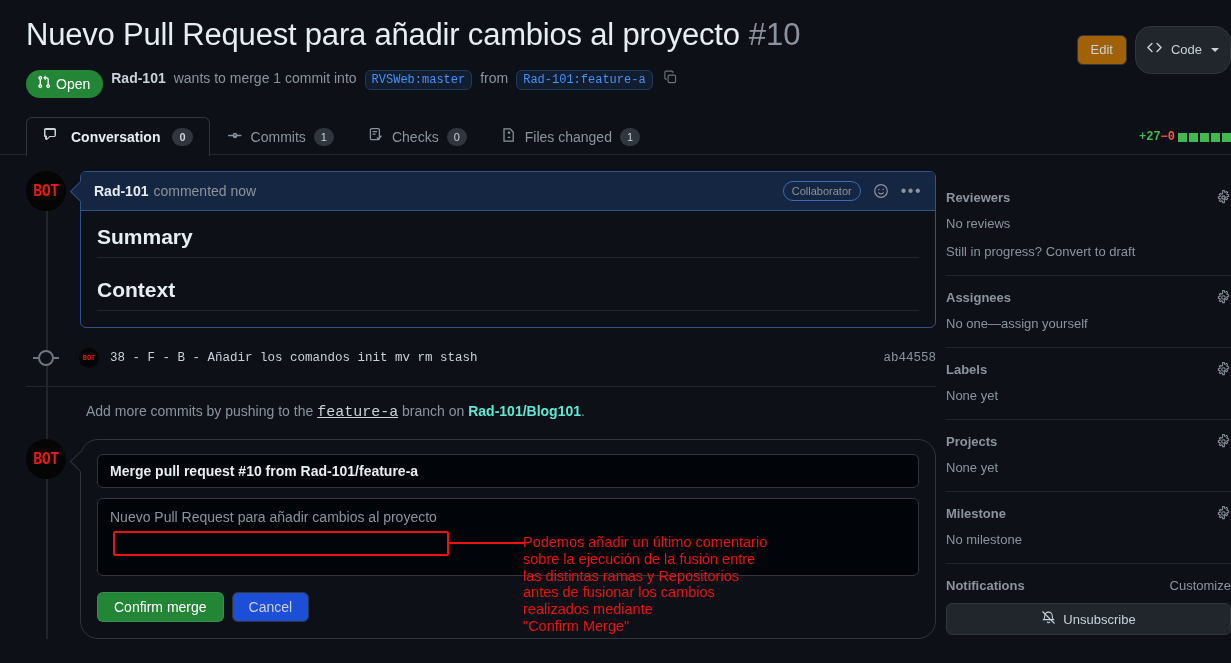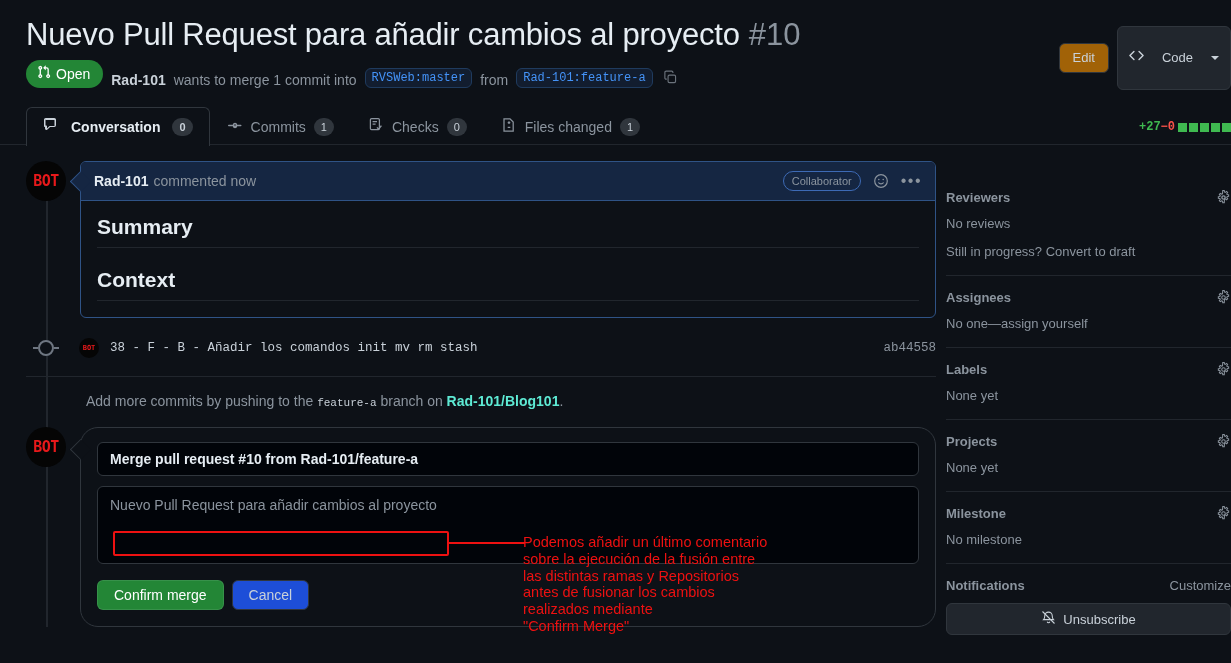--- a/index.html
+++ b/index.html
@@ -24,29 +24,29 @@
   .header-actions {
     position: absolute; top: 26px; right: 0px;
     display: flex; gap: 8px; align-items: center;
   }
   .btn-plain {
     background: #a16207; border: 1px solid #30363d; border-radius: 6px;
     color: #c9d1d9; font-size: 13px; padding: 5px 13px; line-height: 18px;
     font-family: "Liberation Sans", sans-serif; cursor: pointer;
   }
   .btn-code {
-    background: #21262d; border: 1px solid #30363d; border-radius: 6px;
-    color: #c9d1d9; font-size: 13px; padding: 21px 11px; line-height: 18px;
-    display: flex; align-items: center; gap: 18px; cursor: pointer;
+    background: #21262d; border: 1px solid #30363d; border-radius: 16px;
+    color: #c9d1d9; font-size: 13px; padding: 13px 11px; line-height: 18px;
+    display: flex; align-items: center; gap: 9px; cursor: pointer;
   }
   .caret { width: 0; height: 0; border-left: 4px solid transparent;
            border-right: 4px solid transparent; border-top: 4px solid #c9d1d9; }
 
   
-  .pr-meta { display: flex; align-items: flex-end; gap: 8px; margin-top: 4px; font-size: 14px; }
+  .pr-meta { display: flex; align-items: flex-start; gap: 8px; margin-top: 14px; font-size: 14px; }
   .state-badge {
     background: #238636; color: #fff; border-radius: 20px;
     padding: 5px 13px 5px 11px; font-size: 14px; font-weight: 500;
     display: inline-flex; align-items: center; gap: 5px; line-height: 18px;
   }
   .meta-text { color: #8b949e; font-size: 14px; }
   .meta-text b { color: #c9d1d9; font-weight: 600; }
   .branch-badge {
     background: #121d2f; color: #4493f8; border: 1px solid #1f3b5e;
     border-radius: 6px; padding: 2px 6px;
@@ -158,21 +158,21 @@
     font-size: 7px; font-weight: 700;
   }
   .commit-hash { margin-left: auto; color: #8b949e; font-size: 12.5px; }
 
   .hr-full { border: none; border-top: 1px solid #21262d; margin: 18px 0 0 0; }
 
   .add-commits {
     margin: 16px 0 0 60px; font-size: 14px; color: #8b949e;
   }
   .add-commits code {
-    font-family: "Liberation Mono", monospace; font-size: 11px; color: #c9d1d9;
+    font-family: "Liberation Mono", monospace; font-size: 15px; color: #c9d1d9; text-decoration: underline;
   }
   .add-commits b { color: #5eead4; font-weight: 600; }
 
   
   .merge-row { display: flex; gap: 14px; margin-top: 18px; position: relative; z-index: 2; }
   .merge-box {
     flex: 1; border: 1px solid #30363d; border-radius: 18px;
     background: #0d1117; padding: 14px 16px 16px 16px; position: relative;
   }
   .merge-box::before {

